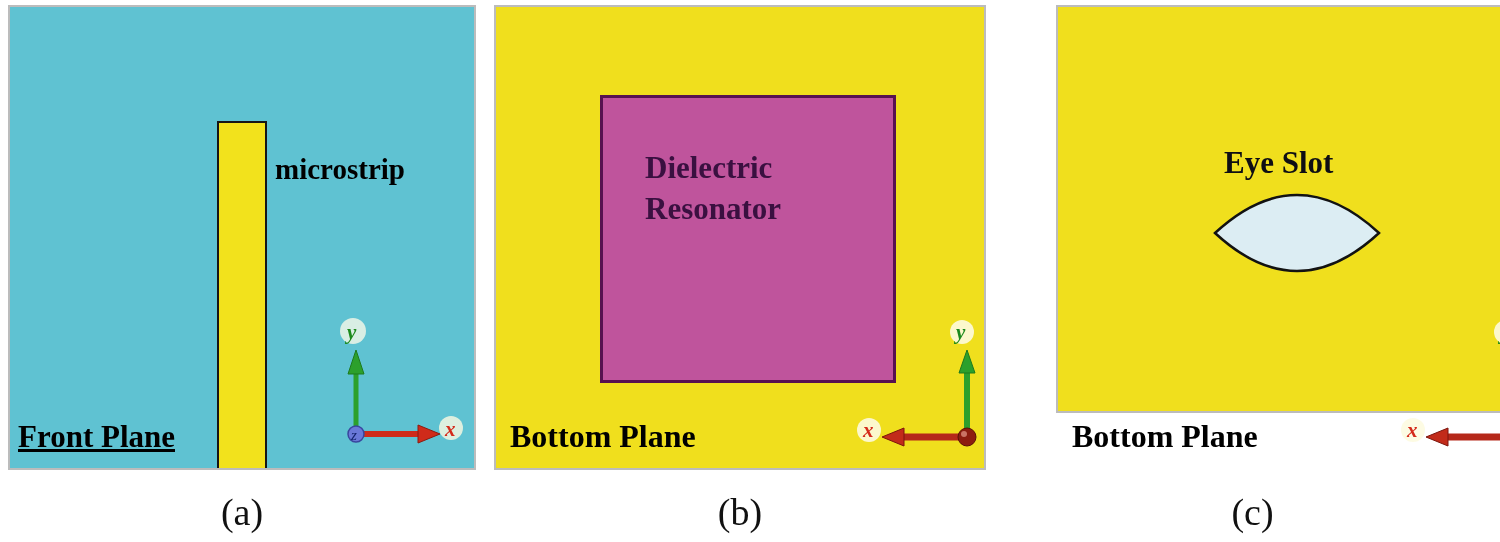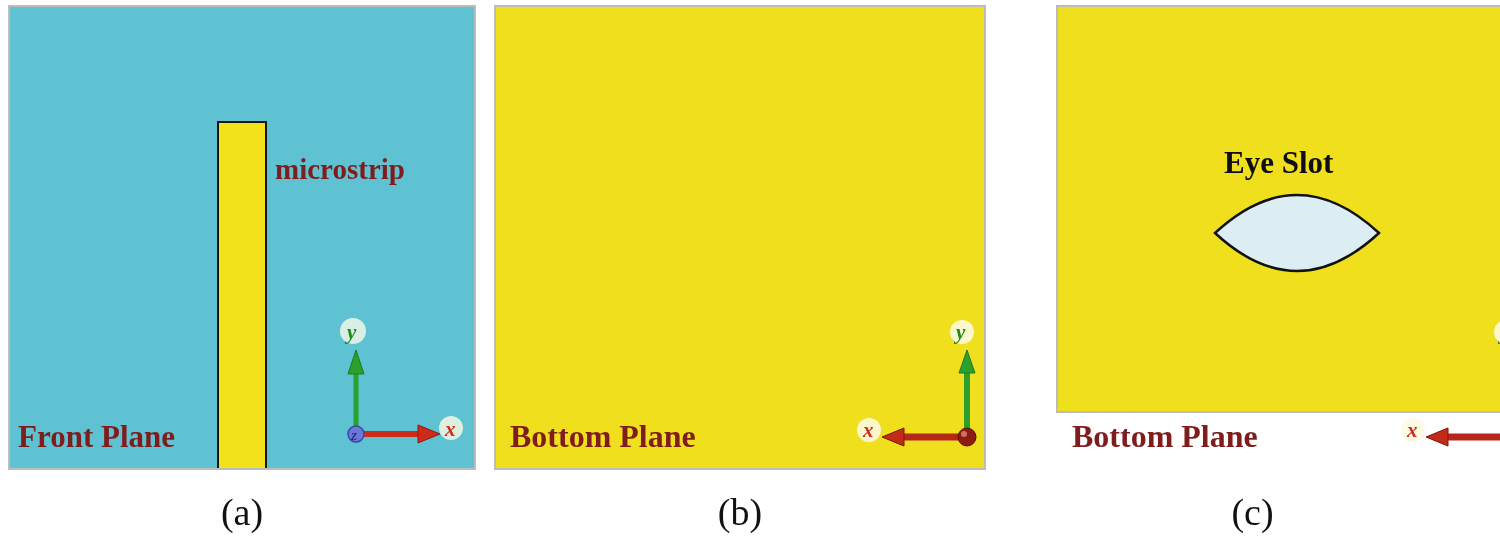--- a/index.html
+++ b/index.html
@@ -6,23 +6,23 @@
   body{width:1500px;height:542px;position:relative;font-family:"Liberation Serif","DejaVu Serif",serif;overflow:hidden;}
 
   .panel{position:absolute;box-sizing:border-box;border:2px solid #bcbcbc;}
   .panel-a{left:8px;top:5px;width:468px;height:465px;background:#5fc2d2;}
   .panel-b{left:494px;top:5px;width:492px;height:465px;background:#f0df1d;}
   .panel-c{left:1056px;top:5px;width:481px;height:408px;background:#f0df1d;}
 
   .microstrip{position:absolute;left:207px;top:114px;width:46px;bottom:0;
     background:#f2e21c;border:2px solid #161616;border-bottom:none;}
 
-  .lbl{position:absolute;font-weight:bold;color:#7f1d1d;white-space:nowrap;}
+  .lbl{position:absolute;font-weight:bold;color:#000000;white-space:nowrap;}
   .microstrip-lbl{left:265px;top:146px;font-size:29px;}
-  .front-plane-lbl{left:8px;top:412px;font-size:31px;}
+  .front-plane-lbl{left:8px;top:412px;font-size:31px;text-decoration:underline;}
   .bottom-plane-lbl{left:14px;top:411px;font-size:32px;text-align:right;}
   .eye-slot-lbl{left:166px;top:138px;font-size:31px;color:#0e0e14;}
 
   .resonator{position:absolute;left:104px;top:88px;width:296px;height:288px;
     box-sizing:border-box;background:#bf549c;border:3px solid #571250;}
   .resonator-lbl{position:absolute;left:42px;top:50px;width:195px;
     font-weight:bold;font-size:31px;line-height:1.32;color:#3a1040;white-space:normal;}
 
   .eye-slot-svg{position:absolute;left:153px;top:184px;}
 
@@ -56,20 +56,23 @@
       <line x1="46" y1="122" x2="112" y2="122" stroke="#cf2b1a" stroke-width="6"></line>
       <polygon points="130,122 108,113 108,131" fill="#cf2b1a" stroke="#8e1b10" stroke-width="1"></polygon>
       <circle cx="46" cy="122" r="8" fill="#6a78d8" stroke="#39469e" stroke-width="1.5"></circle>
       <text x="41" y="128" font-size="15" font-style="italic" fill="#15246e">z</text>
       <text x="37" y="27" font-size="21" font-style="italic" font-weight="bold" fill="#1d8a1d">y</text>
       <text x="135" y="124" font-size="21" font-style="italic" font-weight="bold" fill="#d42a1a">x</text>
     </svg>
   </div>
 
   <div class="panel panel-b">
+    <div class="resonator">
+      <div class="resonator-lbl">Dielectric Resonator</div>
+    </div>
     <div class="lbl bottom-plane-lbl">Bottom Plane</div>
 
     <svg class="axis axis-b" width="135" height="140" viewBox="0 0 135 140">
       <circle cx="23" cy="123" r="12" fill="#fdfbe0" opacity="0.9"></circle>
       <circle cx="116" cy="25" r="12" fill="#fdfbe0" opacity="0.9"></circle>
       <line x1="121" y1="130" x2="56" y2="130" stroke="#b5281a" stroke-width="7"></line>
       <polygon points="36,130 58,121 58,139" fill="#c22b1a" stroke="#7c150c" stroke-width="1"></polygon>
       <line x1="121" y1="130" x2="121" y2="64" stroke="#2ca02c" stroke-width="6"></line>
       <polygon points="121,43 113,66 129,66" fill="#2ca02c" stroke="#1d7a1d" stroke-width="1"></polygon>
       <circle cx="121" cy="130" r="9" fill="#8c1c10" stroke="#5a0f06" stroke-width="1"></circle>

